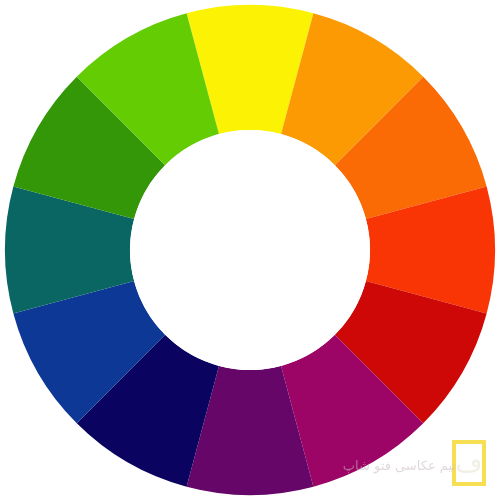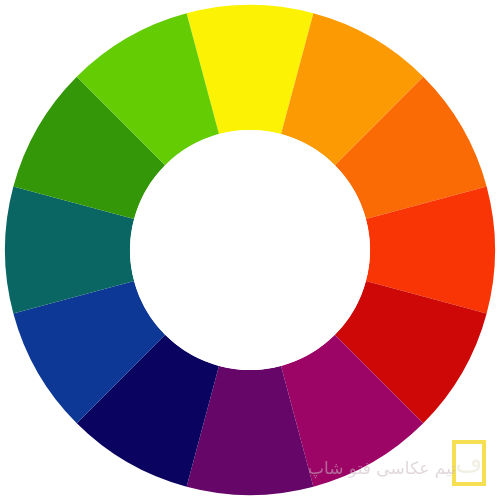--- a/index.html
+++ b/index.html
@@ -49,21 +49,21 @@
     color: #F2EFE4;
     font-family: "DejaVu Sans", sans-serif;
     user-select: none;
   }
   .watermark-text {
     position: absolute;
     left: 352px;
     top: 458px;
     width: 104px;
     text-align: right;
-    font-size: 17px;
+    font-size: 13px;
     color: #C9B9C4;
     opacity: 0.55;
     direction: rtl;
     white-space: nowrap;
     font-family: "DejaVu Sans", sans-serif;
     pointer-events: none;
   }
 </style>
 </head>
 <body>

